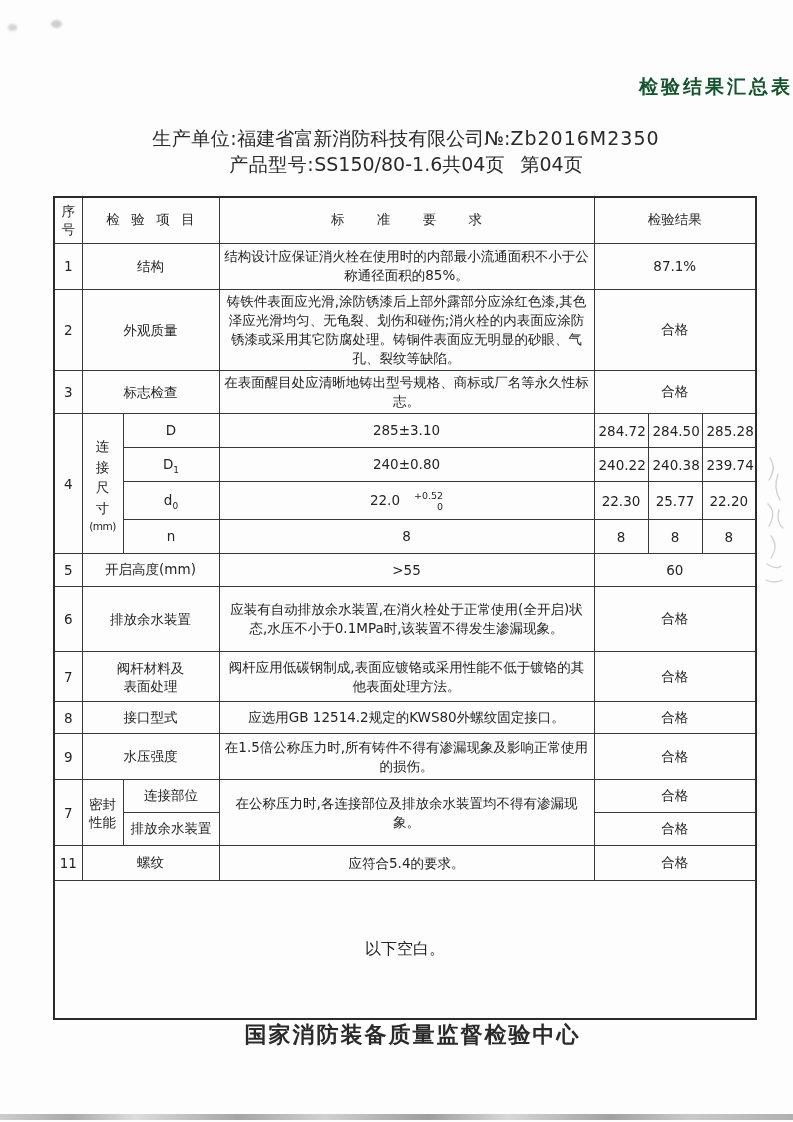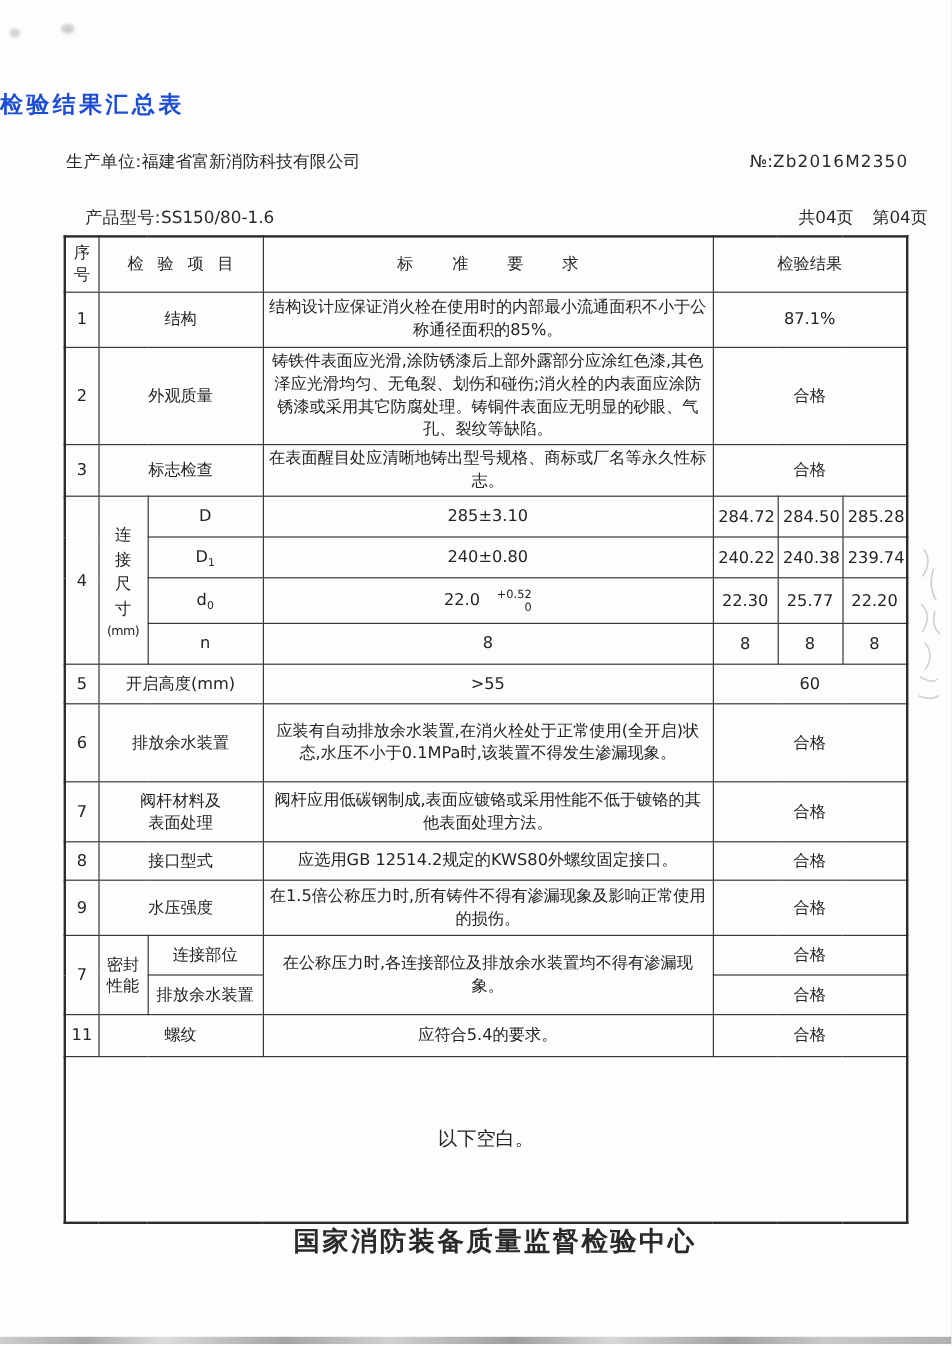--- a/index.html
+++ b/index.html
@@ -5,30 +5,30 @@
   html,body{margin:0;padding:0;background:#e8e8e8;}
   .page{
     position:relative;width:793px;height:1122px;margin:0 auto;
     background:#fdfdfd;overflow:hidden;
     font-family:"DejaVu Sans","Liberation Sans",sans-serif;
     color:#242424;
   }
   
   .title{
     position:absolute;top:74px;left:0;width:100%;margin:0;
-    text-align:left;font-size:19px;font-weight:600;letter-spacing:3px;color:#1d4ed8;
+    text-align:right;font-size:19px;font-weight:600;letter-spacing:3px;color:#14532d;
   }
   .info-row{
     position:absolute;left:55px;width:702px;
-    display:flex;justify-content:space-between;align-items:baseline;
-    font-size:14px;color:#2a2a2a;
+    display:flex;justify-content:center;align-items:baseline;
+    font-size:19px;color:#2a2a2a;
   }
   .info-row .lbl{letter-spacing:.5px;}
   .info-1{top:126px;}
-  .info-2{top:173px;margin-left:16px;}
+  .info-2{top:152px;}
   .no-val{letter-spacing:1px;}
   .page-cur{margin-left:16px;}
   
   table.rpt{
     position:absolute;top:196px;left:53px;width:702px;
     border-collapse:collapse;table-layout:fixed;
     font-size:13.5px;color:#242424;
     border:2.2px solid #2b2b2b;
     padding-left:36px;
   }

